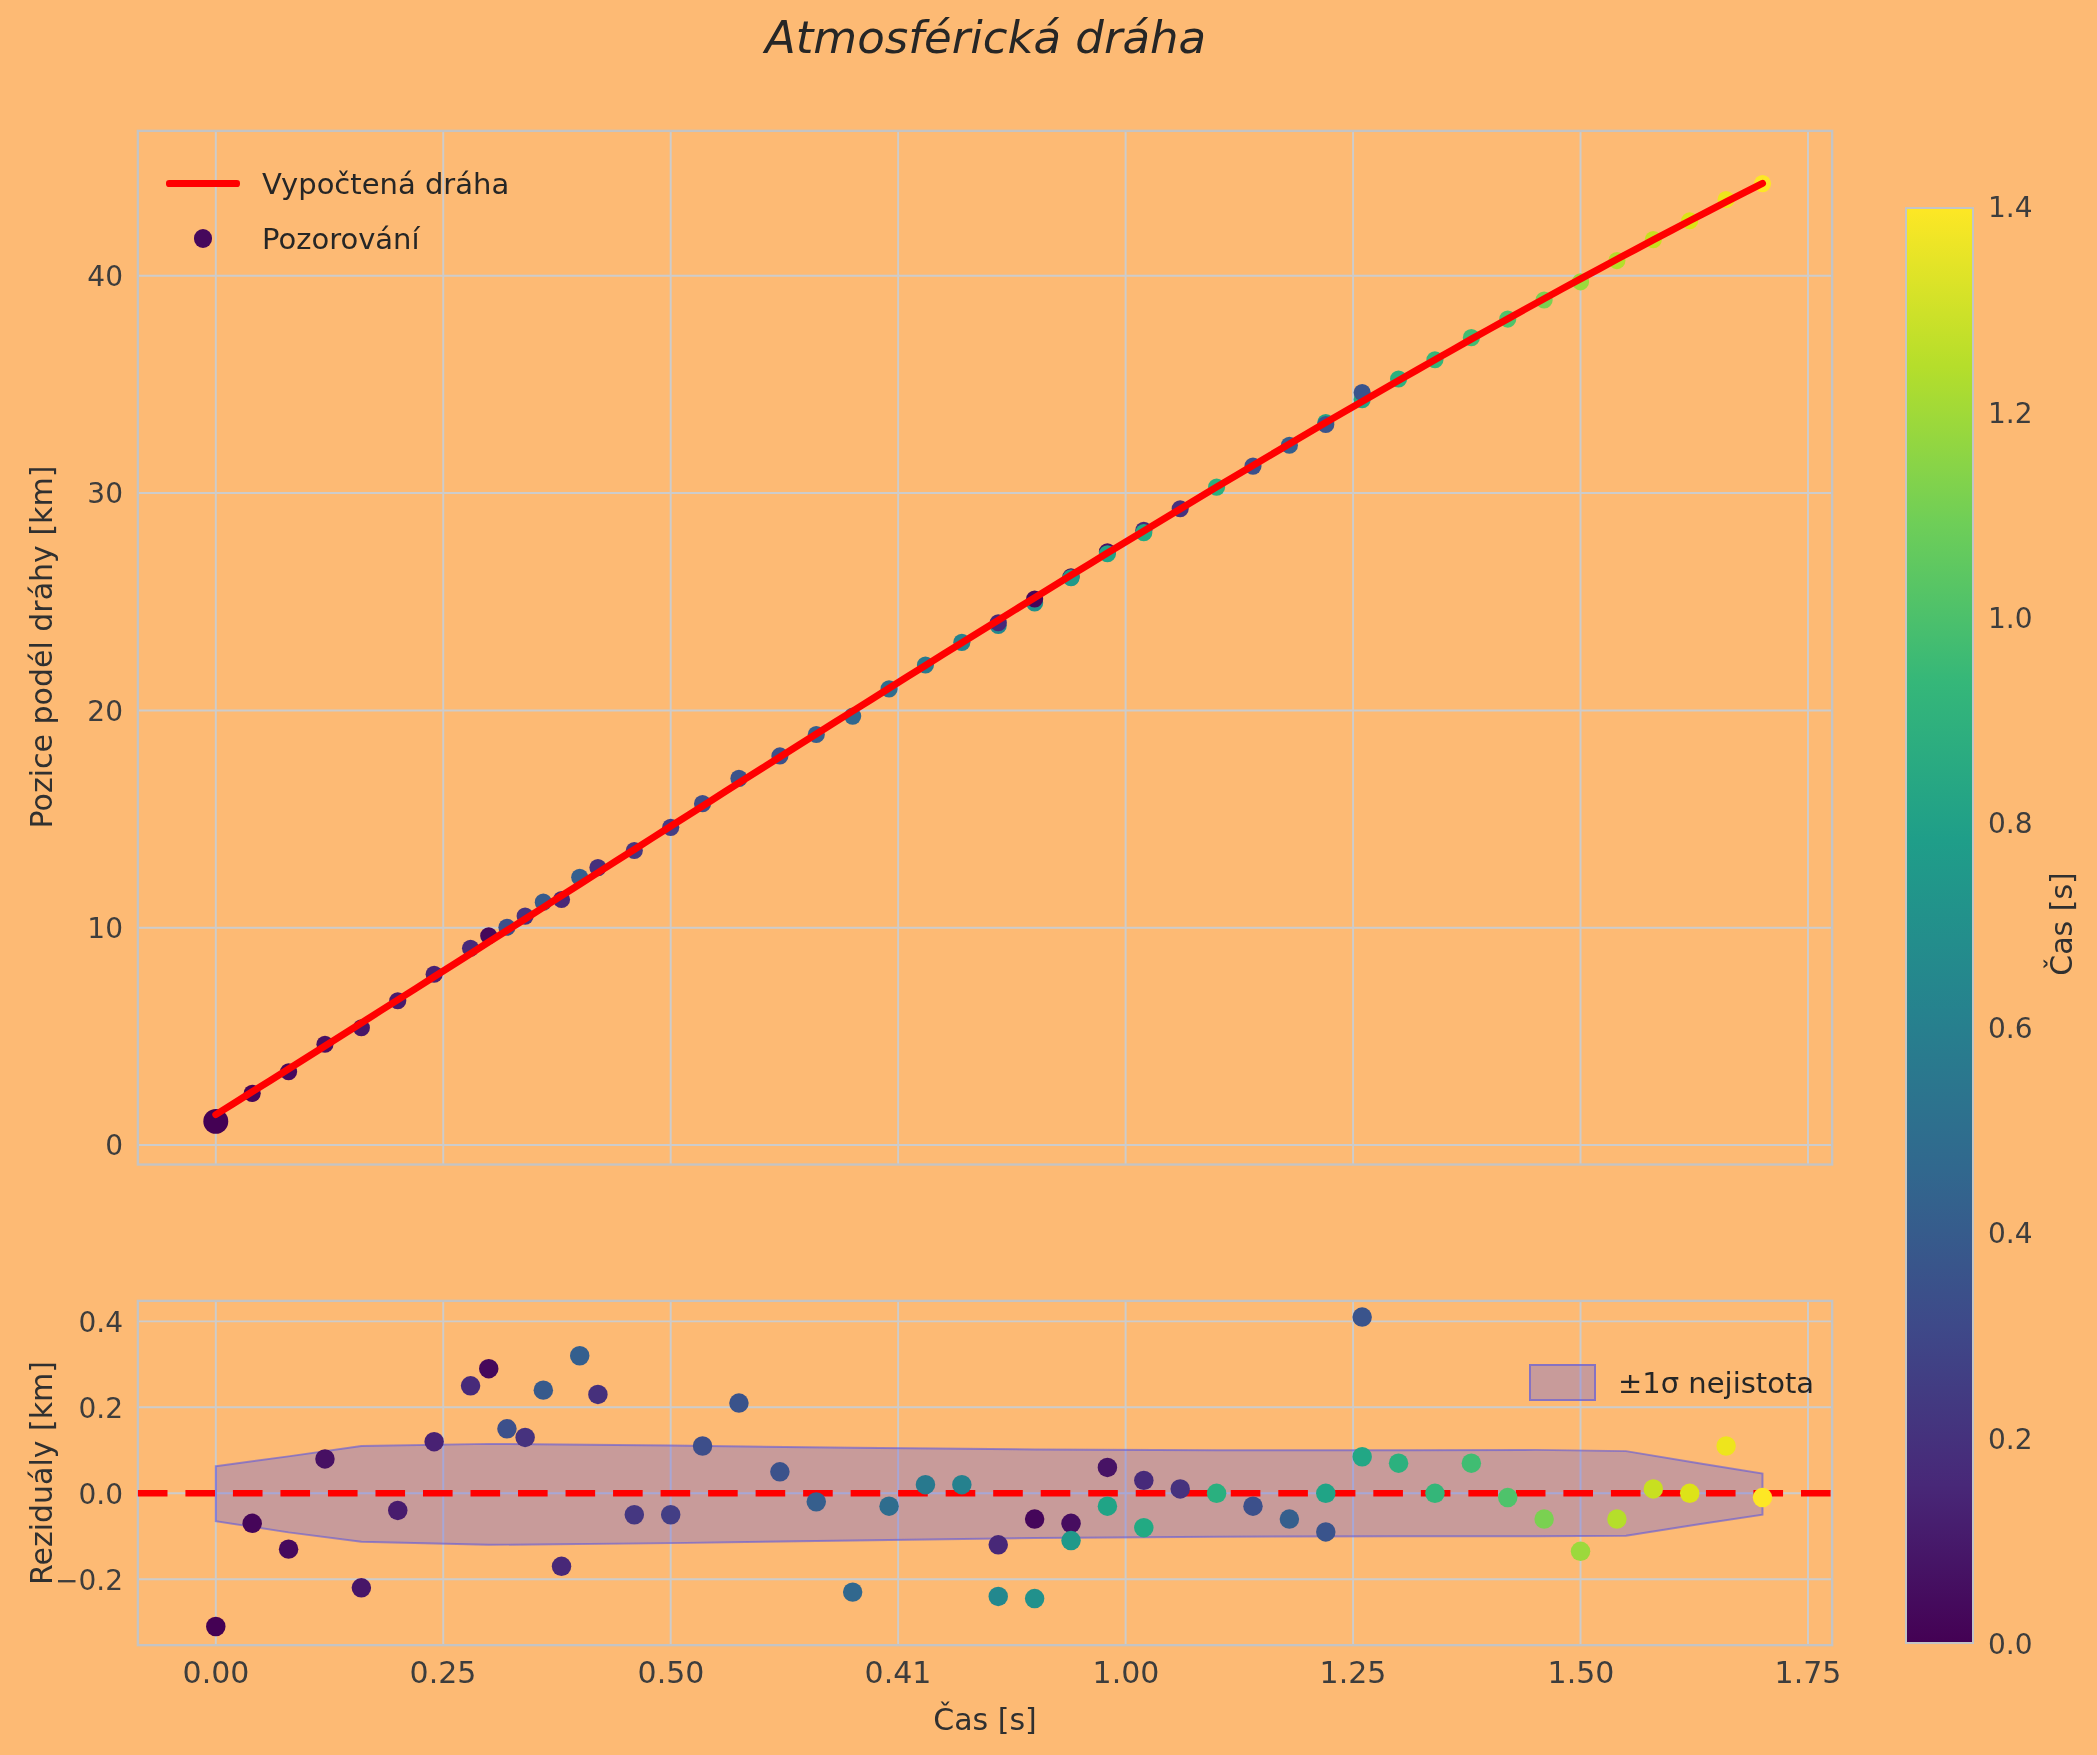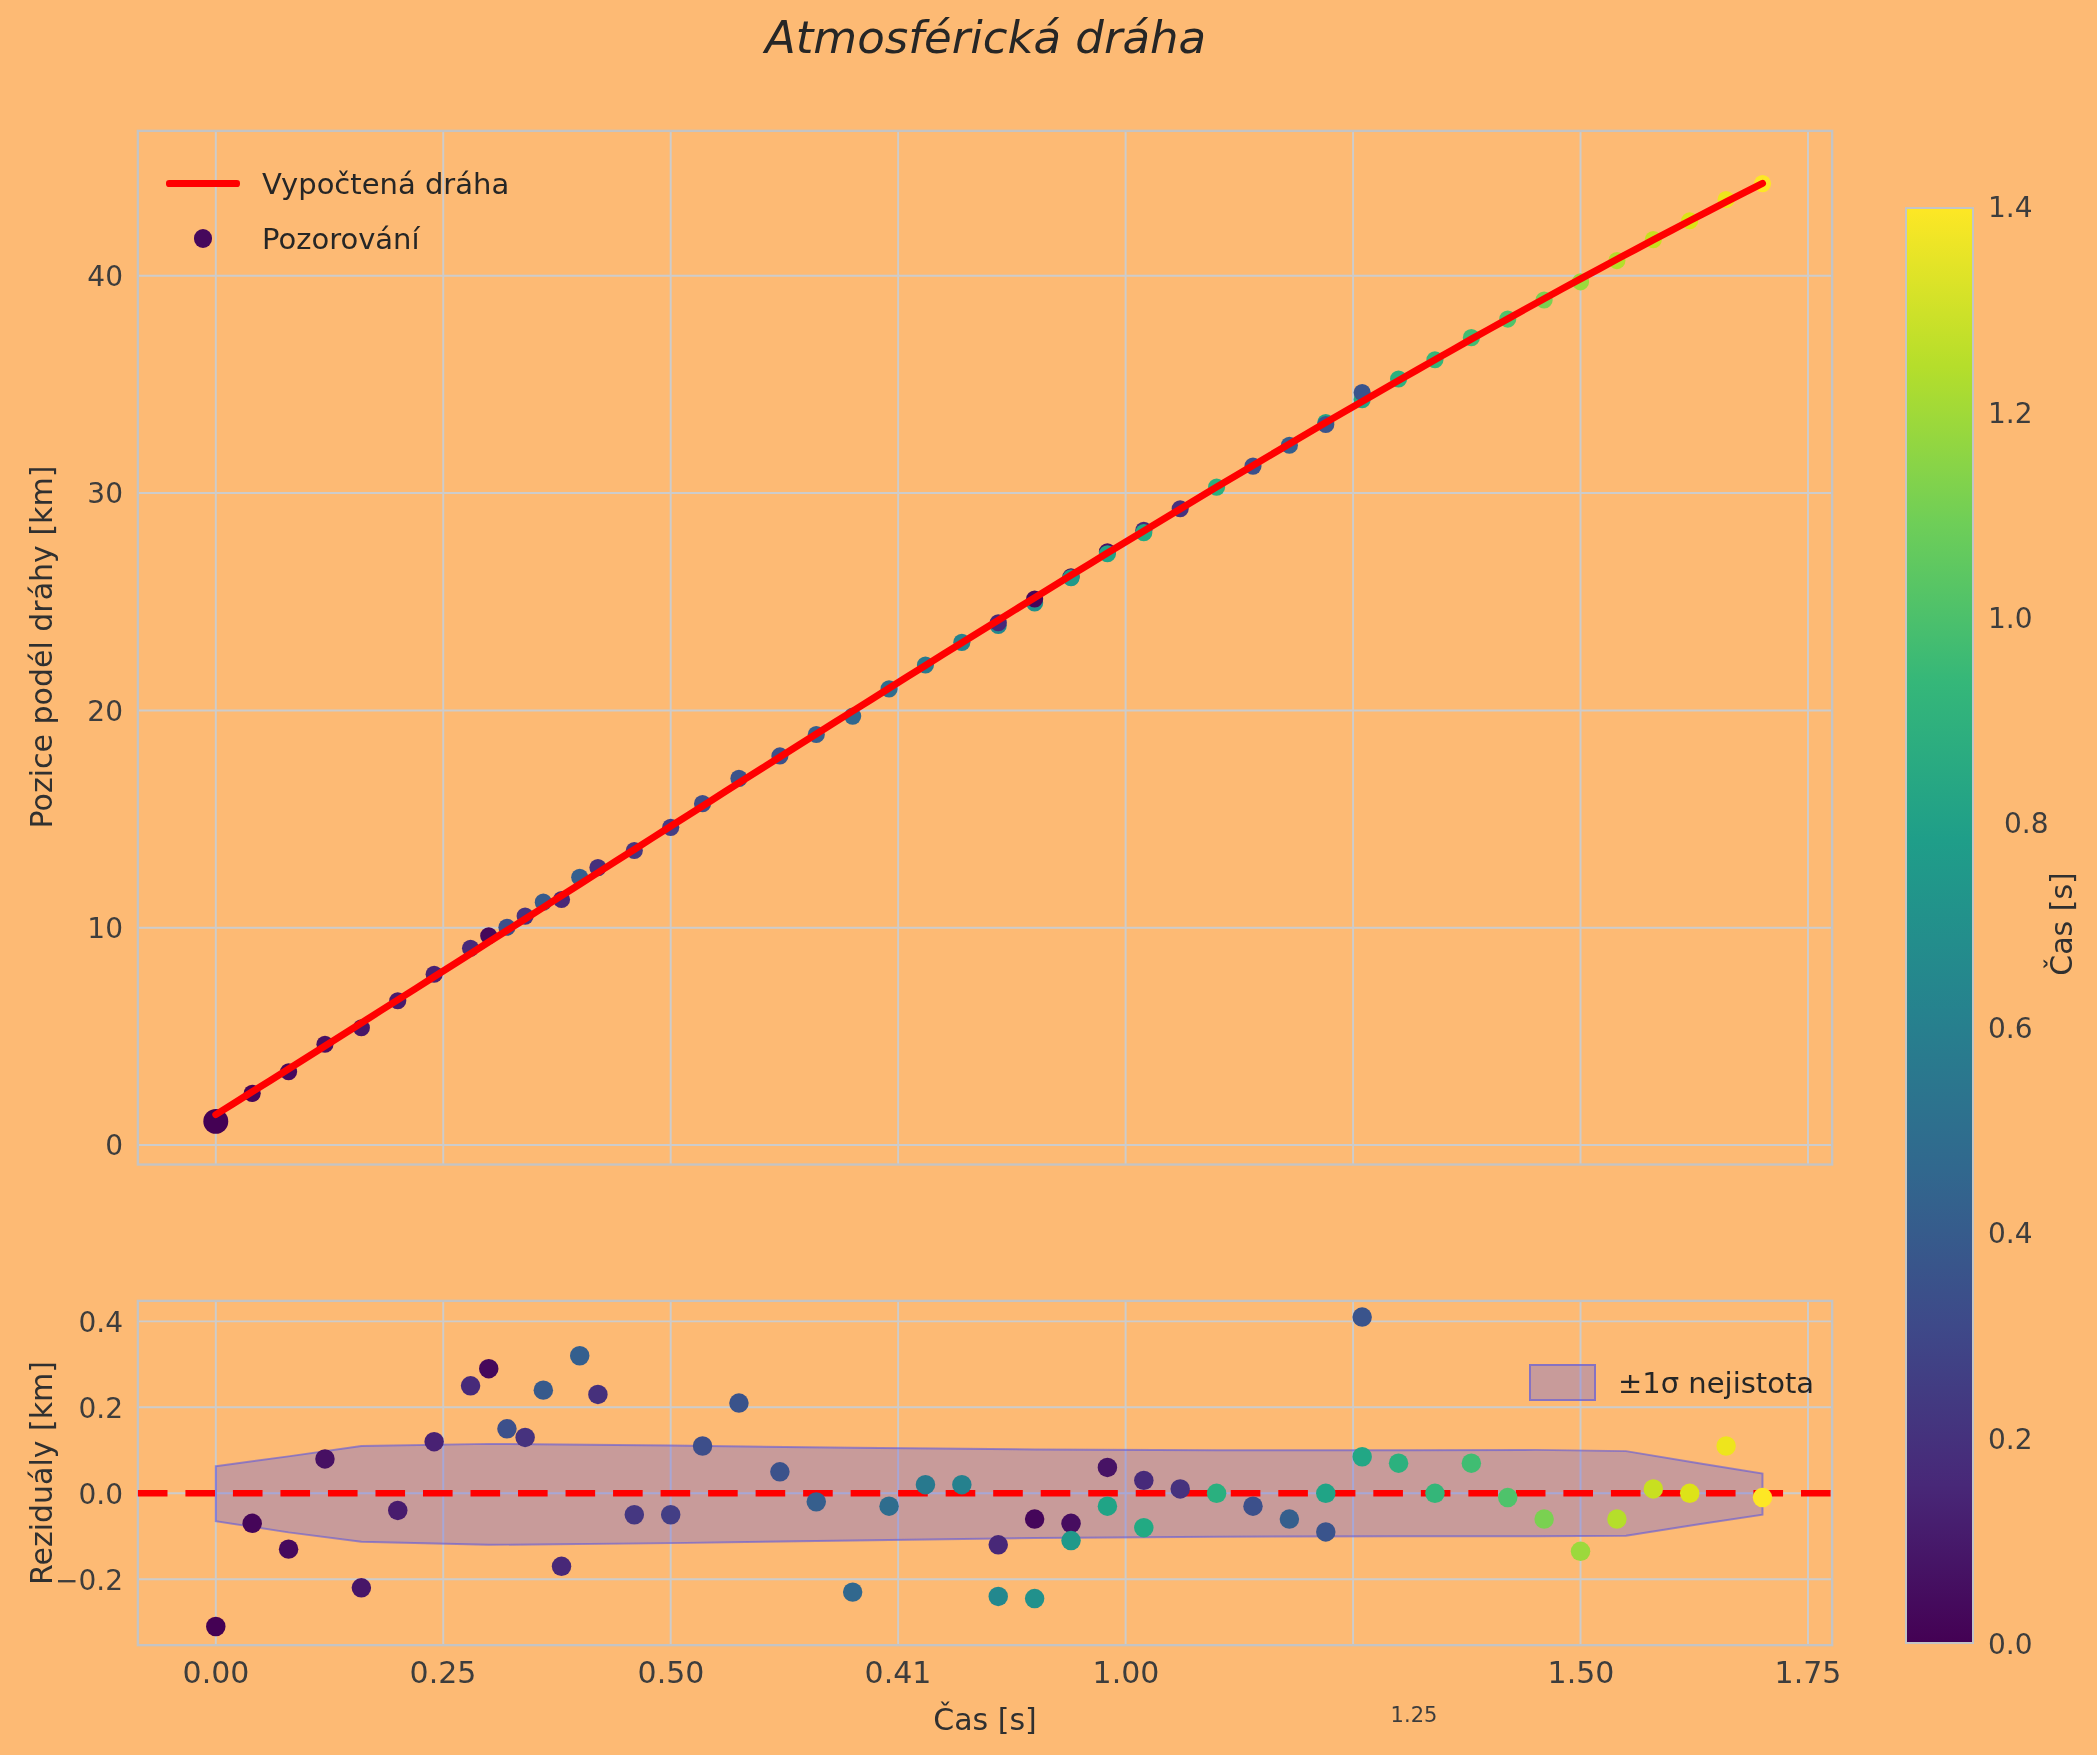--- a/index.html
+++ b/index.html
@@ -215,25 +215,25 @@
     <div class="tick-label" style="left: 45px; top: 276px; width: 78px; text-align: right; transform: translateY(-50%);">40</div>
     <div class="tick-label" style="left: 22px; top: 1322px; width: 101px; text-align: right; transform: translateY(-50%);">0.4</div>
     <div class="tick-label" style="left: 22px; top: 1408px; width: 101px; text-align: right; transform: translateY(-50%);">0.2</div>
     <div class="tick-label" style="left: 22px; top: 1494px; width: 101px; text-align: right; transform: translateY(-50%);">0.0</div>
     <div class="tick-label" style="left: 22px; top: 1580px; width: 101px; text-align: right; transform: translateY(-50%);">−0.2</div>
     <div class="tick-label" style="left: 216px; top: 1655px; transform: translateX(-50%); font-size: 30px;">0.00</div>
     <div class="tick-label" style="left: 443px; top: 1655px; transform: translateX(-50%); font-size: 30px;">0.25</div>
     <div class="tick-label" style="left: 671px; top: 1655px; transform: translateX(-50%); font-size: 30px;">0.50</div>
     <div class="tick-label" style="left: 898px; top: 1655px; transform: translateX(-50%); font-size: 30px;">0.41</div>
     <div class="tick-label" style="left: 1126px; top: 1655px; transform: translateX(-50%); font-size: 30px;">1.00</div>
-    <div class="tick-label" style="left: 1414px; top: 1655px; transform: translateX(-50%); font-size: 21px; margin-top: 48px;">1.25</div>
+    <div class="tick-label" style="left: 1353px; top: 1655px; transform: translateX(-50%); font-size: 30px;">1.25</div>
     <div class="tick-label" style="left: 1581px; top: 1655px; transform: translateX(-50%); font-size: 30px;">1.50</div>
     <div class="tick-label" style="left: 1808px; top: 1655px; transform: translateX(-50%); font-size: 30px;">1.75</div>
     <div class="tick-label" style="left: 1988px; top: 1644px; transform: translateY(-50%);">0.0</div>
     <div class="tick-label" style="left: 1988px; top: 1439px; transform: translateY(-50%);">0.2</div>
     <div class="tick-label" style="left: 1988px; top: 1233px; transform: translateY(-50%);">0.4</div>
     <div class="tick-label" style="left: 1988px; top: 1028px; transform: translateY(-50%);">0.6</div>
-    <div class="tick-label" style="left: 1988px; top: 823px; transform: translateY(-50%); margin-left: 16px;">0.8</div>
+    <div class="tick-label" style="left: 1988px; top: 823px; transform: translateY(-50%);">0.8</div>
     <div class="tick-label" style="left: 1988px; top: 618px; transform: translateY(-50%);">1.0</div>
     <div class="tick-label" style="left: 1988px; top: 413px; transform: translateY(-50%);">1.2</div>
     <div class="tick-label" style="left: 1988px; top: 207px; transform: translateY(-50%);">1.4</div>
   </div>
 
 
 </body></html>

